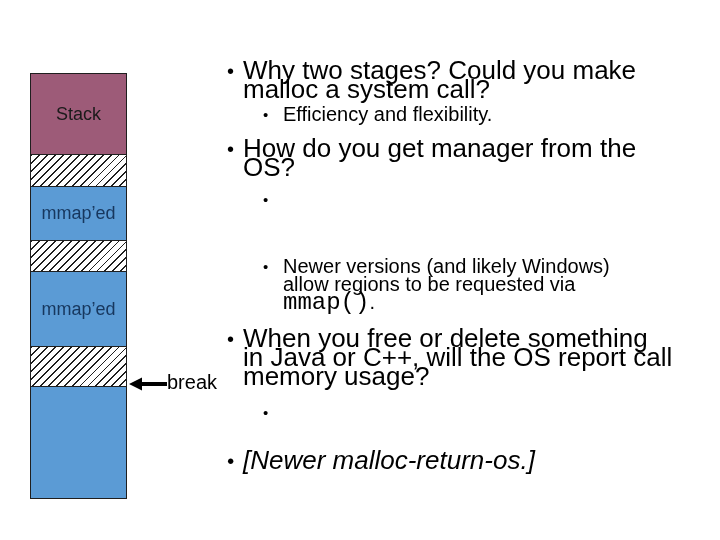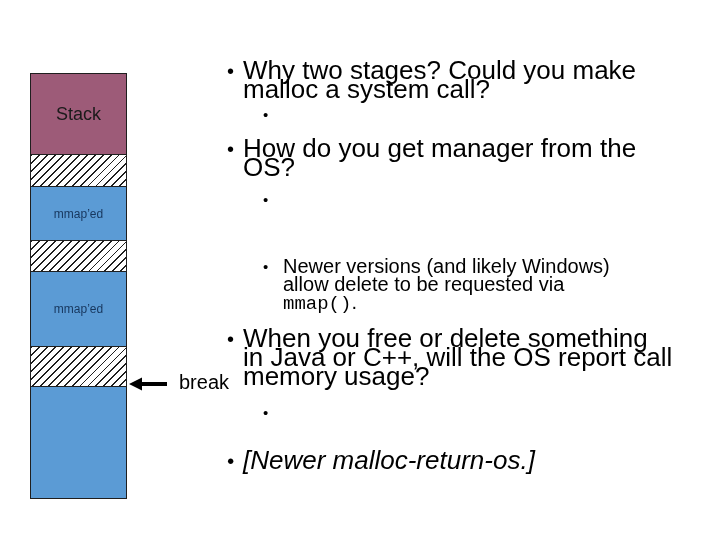--- a/index.html
+++ b/index.html
@@ -24,39 +24,39 @@
   .seg.stack { background:var(--stack-fill,#9d5b78); }
   .seg.mmap  { background:var(--mmap-fill,#5b9bd5); }
   .seg.heap  { background:var(--mmap-fill,#5b9bd5); }
   .seg.hatch {
     background:repeating-linear-gradient(135deg,
       var(--diagram-border,#1f1f1f) 0px,
       var(--diagram-border,#1f1f1f) 1.3px,
       #ffffff 1.3px, #ffffff 5.6px);
   }
   .stack-label { font-size:18px; color:var(--stack-label-color,#1a1a1a); }
-  .mmap-label  { font-size:12px; color:var(--mmap-label-color,#17375e);text-align:center; }
+  .mmap-label  { font-size:18px; color:var(--mmap-label-color,#17375e);text-align:center; }
 
   
   #break-arrow { position:absolute; left:129px; top:377px; width:38px; height:14px; }
   #break-label {
     position:absolute; left:167px; top:370px;
-    font-size:20px; line-height:24px; color:var(--text-color,#000);margin-left:12px;
+    font-size:20px; line-height:24px; color:var(--text-color,#000);
   }
 
   
   #text-col { position:absolute; left:222px; top:0; width:482px; height:540px; }
   .bullet { position:absolute; left:0; right:0; }
   .bullet .txt { white-space:pre-line;margin-top:34px; }
   .l1 { font-size:26px; line-height:19px; padding-left:21px; }
   .l2 { font-size:20px; line-height:18px; padding-left:61px; }
   .marker { position:absolute; }
   .l1 > .marker { left:5px;  top:1px; font-size:20px; }
   .l2 > .marker { left:41px; top:1px; font-size:15px; }
-  .mono { font-family:"Liberation Mono","DejaVu Sans Mono",monospace; font-size:19px; }
+  .mono { font-family:"Liberation Mono","DejaVu Sans Mono",monospace; font-size:24px; }
   .italic { font-style:italic; }
 </style>
 </head>
 <body>
 
 <div id="slide">
 
   <div id="diagram">
     <div class="seg stack" style="height:81px">
         <span class="stack-label">Stack</span>
@@ -76,29 +76,29 @@
   <svg id="break-arrow" viewBox="0 0 38 14" xmlns="http://www.w3.org/2000/svg">
     <polygon points="0,7 13,0.5 13,5 38,5 38,9 13,9 13,13.5" fill="#000000"></polygon>
   </svg>
   <div id="break-label">break</div>
 
   <div id="text-col">
 
     <div class="bullet l1" style="top:61px"><span class="marker">•</span><span class="txt">Why two stages? Could you make
 malloc a system call?</span></div>
 
-    <div class="bullet l2" style="top:105px"><span class="marker">•</span></div>
+    <div class="bullet l2" style="top:105px"><span class="marker">•</span><span class="txt">Efficiency and flexibility.</span></div>
 
     <div class="bullet l1" style="top:139px"><span class="marker">•</span><span class="txt">How do you get manager from the
 OS?</span></div>
 
     <div class="bullet l2" style="top:190px"><span class="marker">•</span></div>
 
     <div class="bullet l2" style="top:257px"><span class="marker">•</span><span class="txt">Newer versions (and likely Windows)
-allow delete to be requested via
+allow regions to be requested via
 </span><span class="txt mono">mmap()</span><span class="txt">.</span></div>
 
     <div class="bullet l1" style="top:329px"><span class="marker">•</span><span class="txt">When you free or delete something
 in Java or C++, will the OS report call
 memory usage?</span></div>
 
     <div class="bullet l2" style="top:403px"><span class="marker">•</span></div>
 
     <div class="bullet l1 italic" style="top:451px"><span class="marker">•</span><span class="txt">[Newer malloc-return-os.]</span></div>
 

